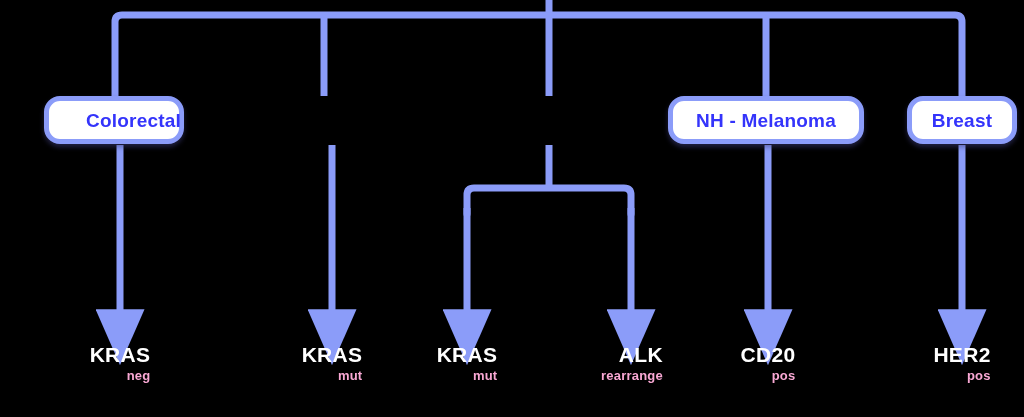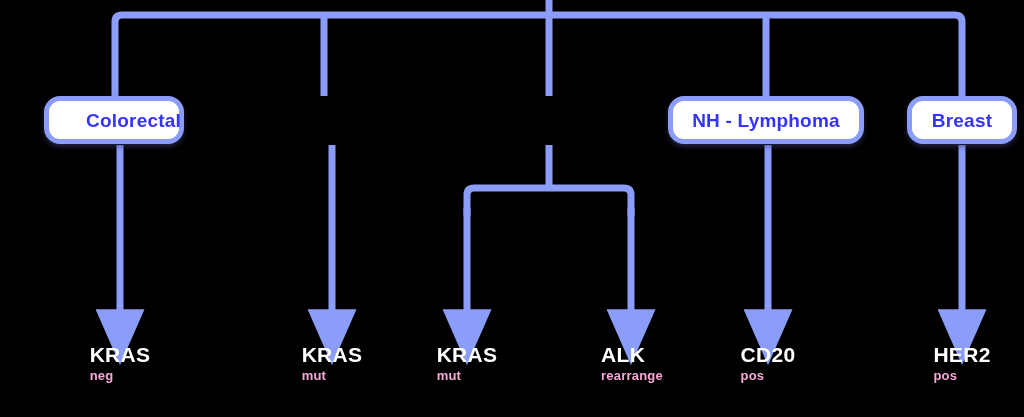--- a/index.html
+++ b/index.html
@@ -39,21 +39,21 @@
   .node-label {
     color: #3434FB;
     font-size: 19px;
     font-weight: 700;
     letter-spacing: 0.2px;
     white-space: nowrap;
     line-height: 1;
   }
   .leaf {
     position: absolute;
-    text-align: left;
+    text-align: right;
     transform: translateX(-50%);
     z-index: 4;
     white-space: nowrap;
   }
   .leaf-gene {
     color: #FFFFFF;
     font-size: 21px;
     font-weight: 700;
     line-height: 1.15;
     letter-spacing: 0.3px;
@@ -97,21 +97,21 @@
     <path d="M962,145 L962,312" stroke="#8B9CF9" stroke-width="7" fill="none" marker-end="url(#arrowhead)"></path>
   </svg>
 
   <div class="node-box" style="left:44px; top:96px; width:140px;padding-left:39px;">
     <span class="node-label">Colorectal</span>
   </div>
 
 
 
   <div class="node-box" style="left:668px; top:96px; width:196px;">
-    <span class="node-label">NH - Lymphoma</span>
+    <span class="node-label">NH - Melanoma</span>
   </div>
 
   <div class="node-box" style="left:907px; top:96px; width:110px;">
     <span class="node-label">Breast</span>
   </div>
 
   <div class="leaf" style="left:120px; top:343px;">
     <div class="leaf-gene">KRAS</div>
     <div class="leaf-state">neg</div>
   </div>

